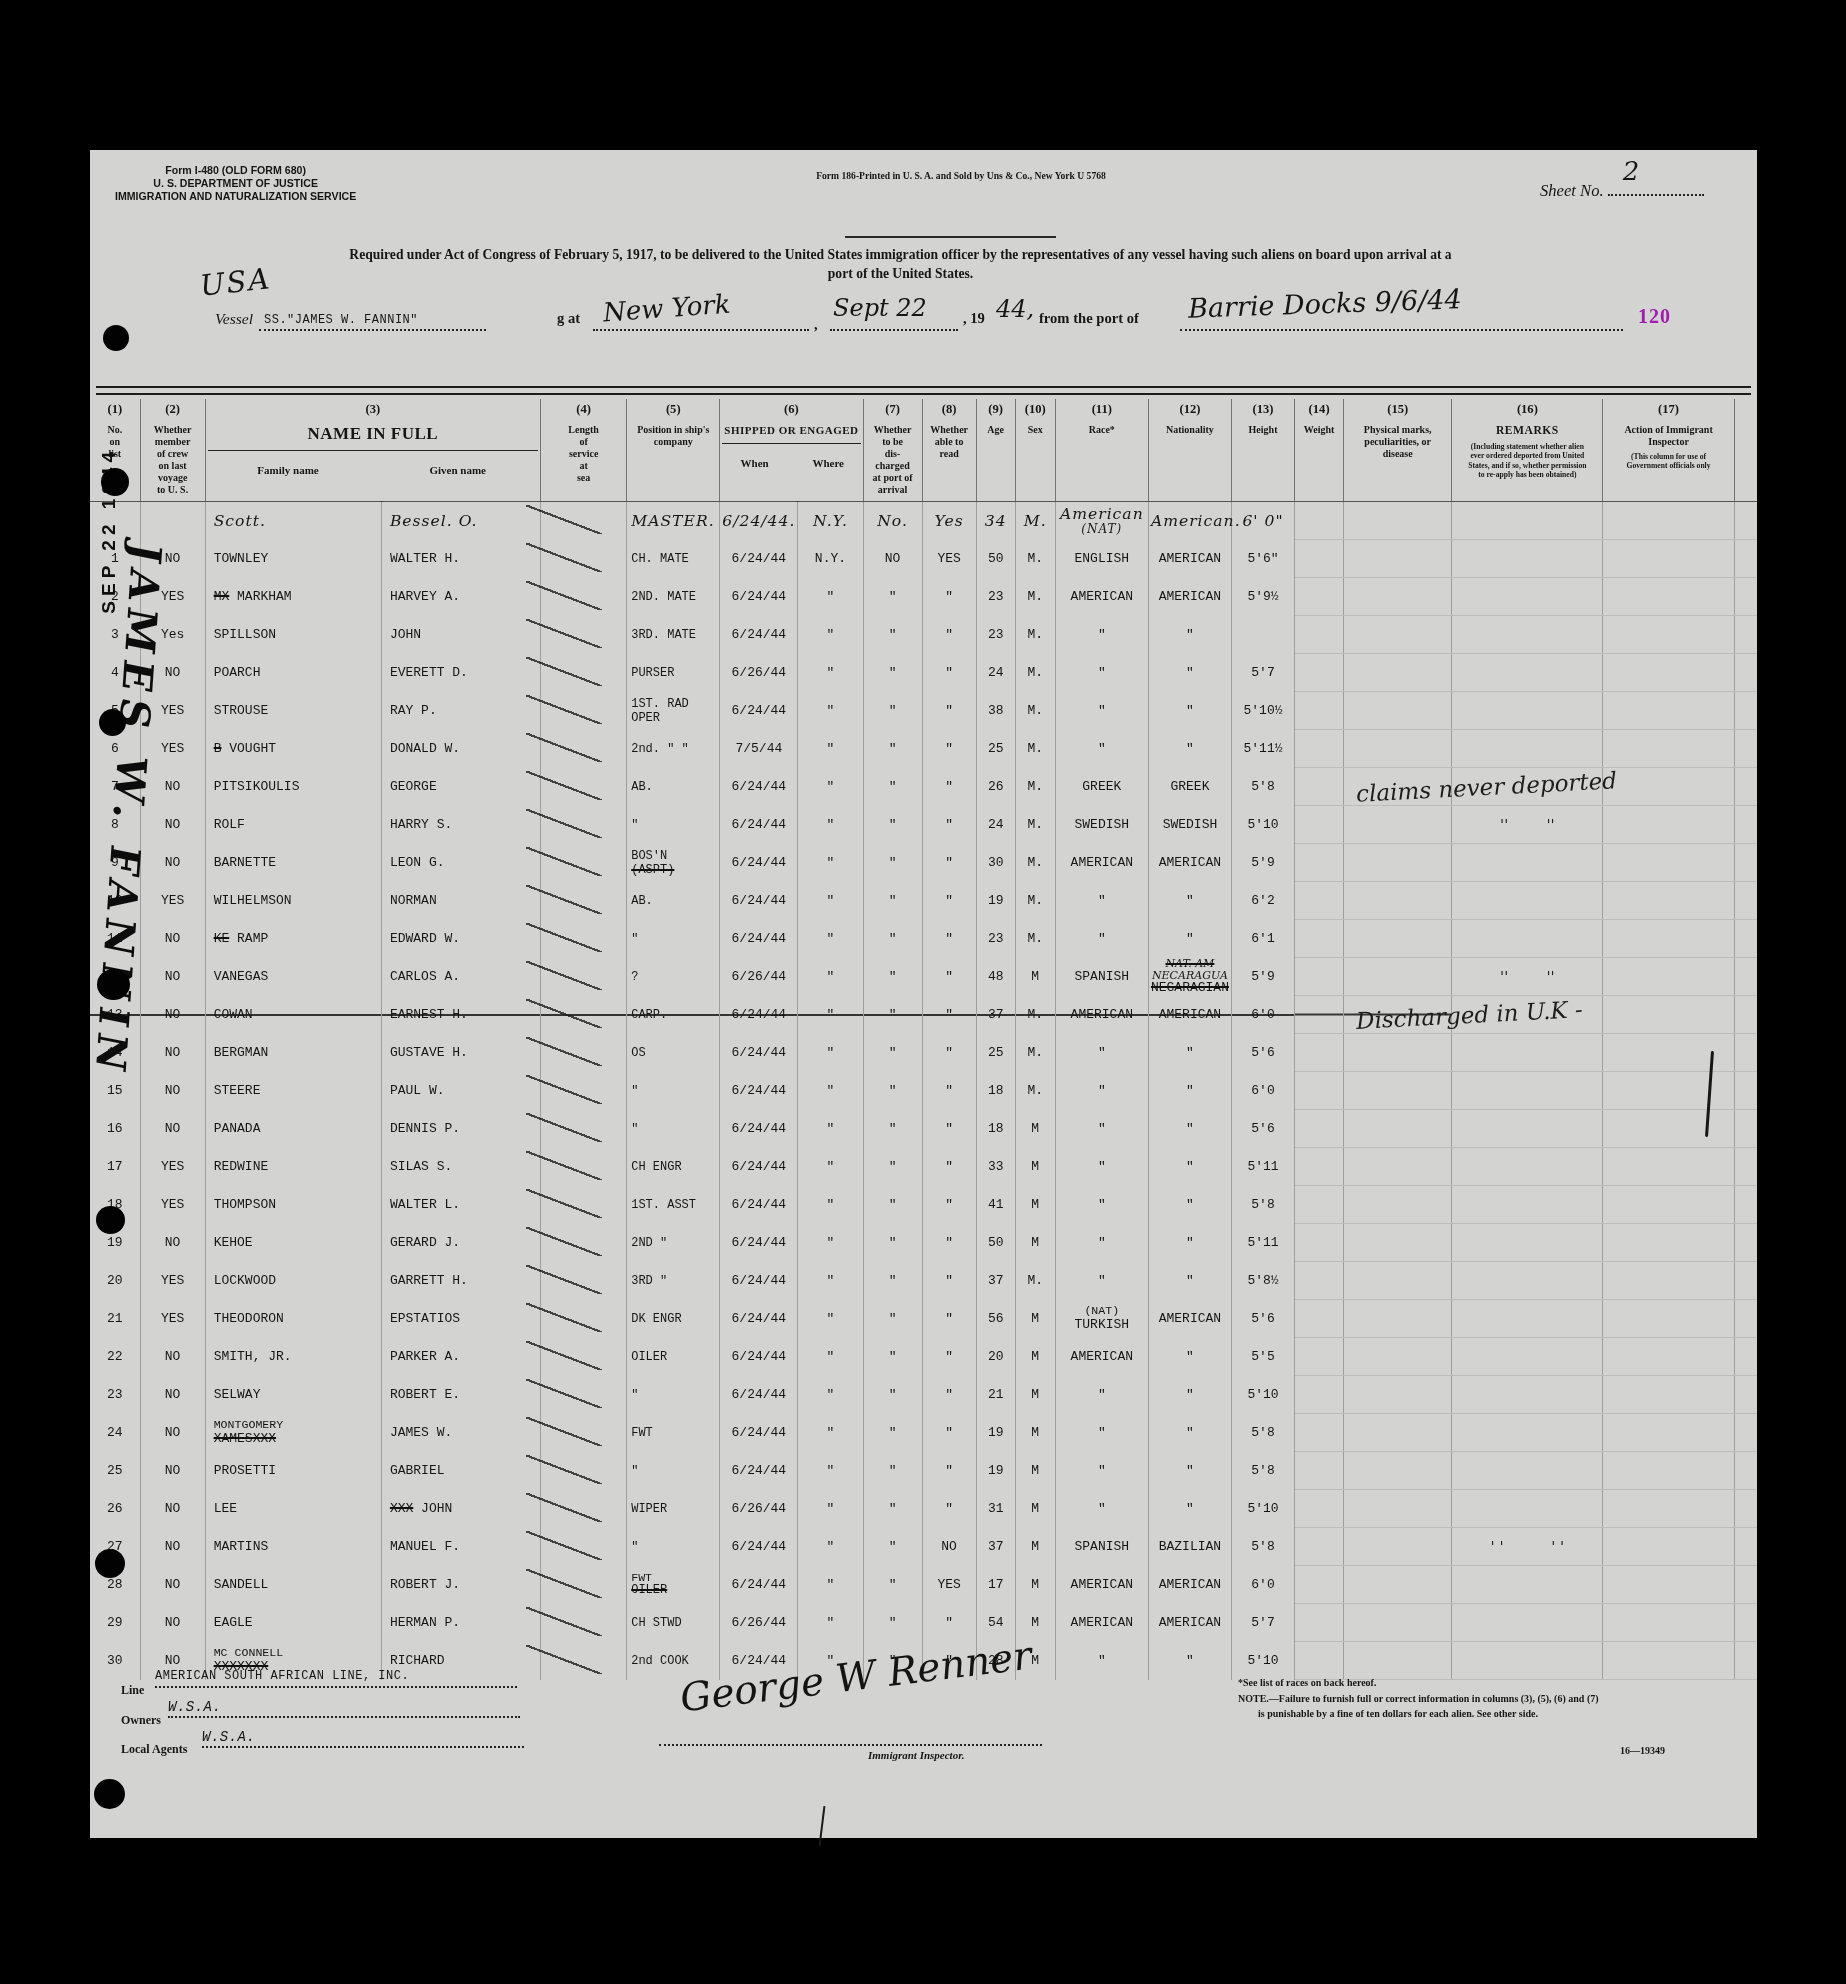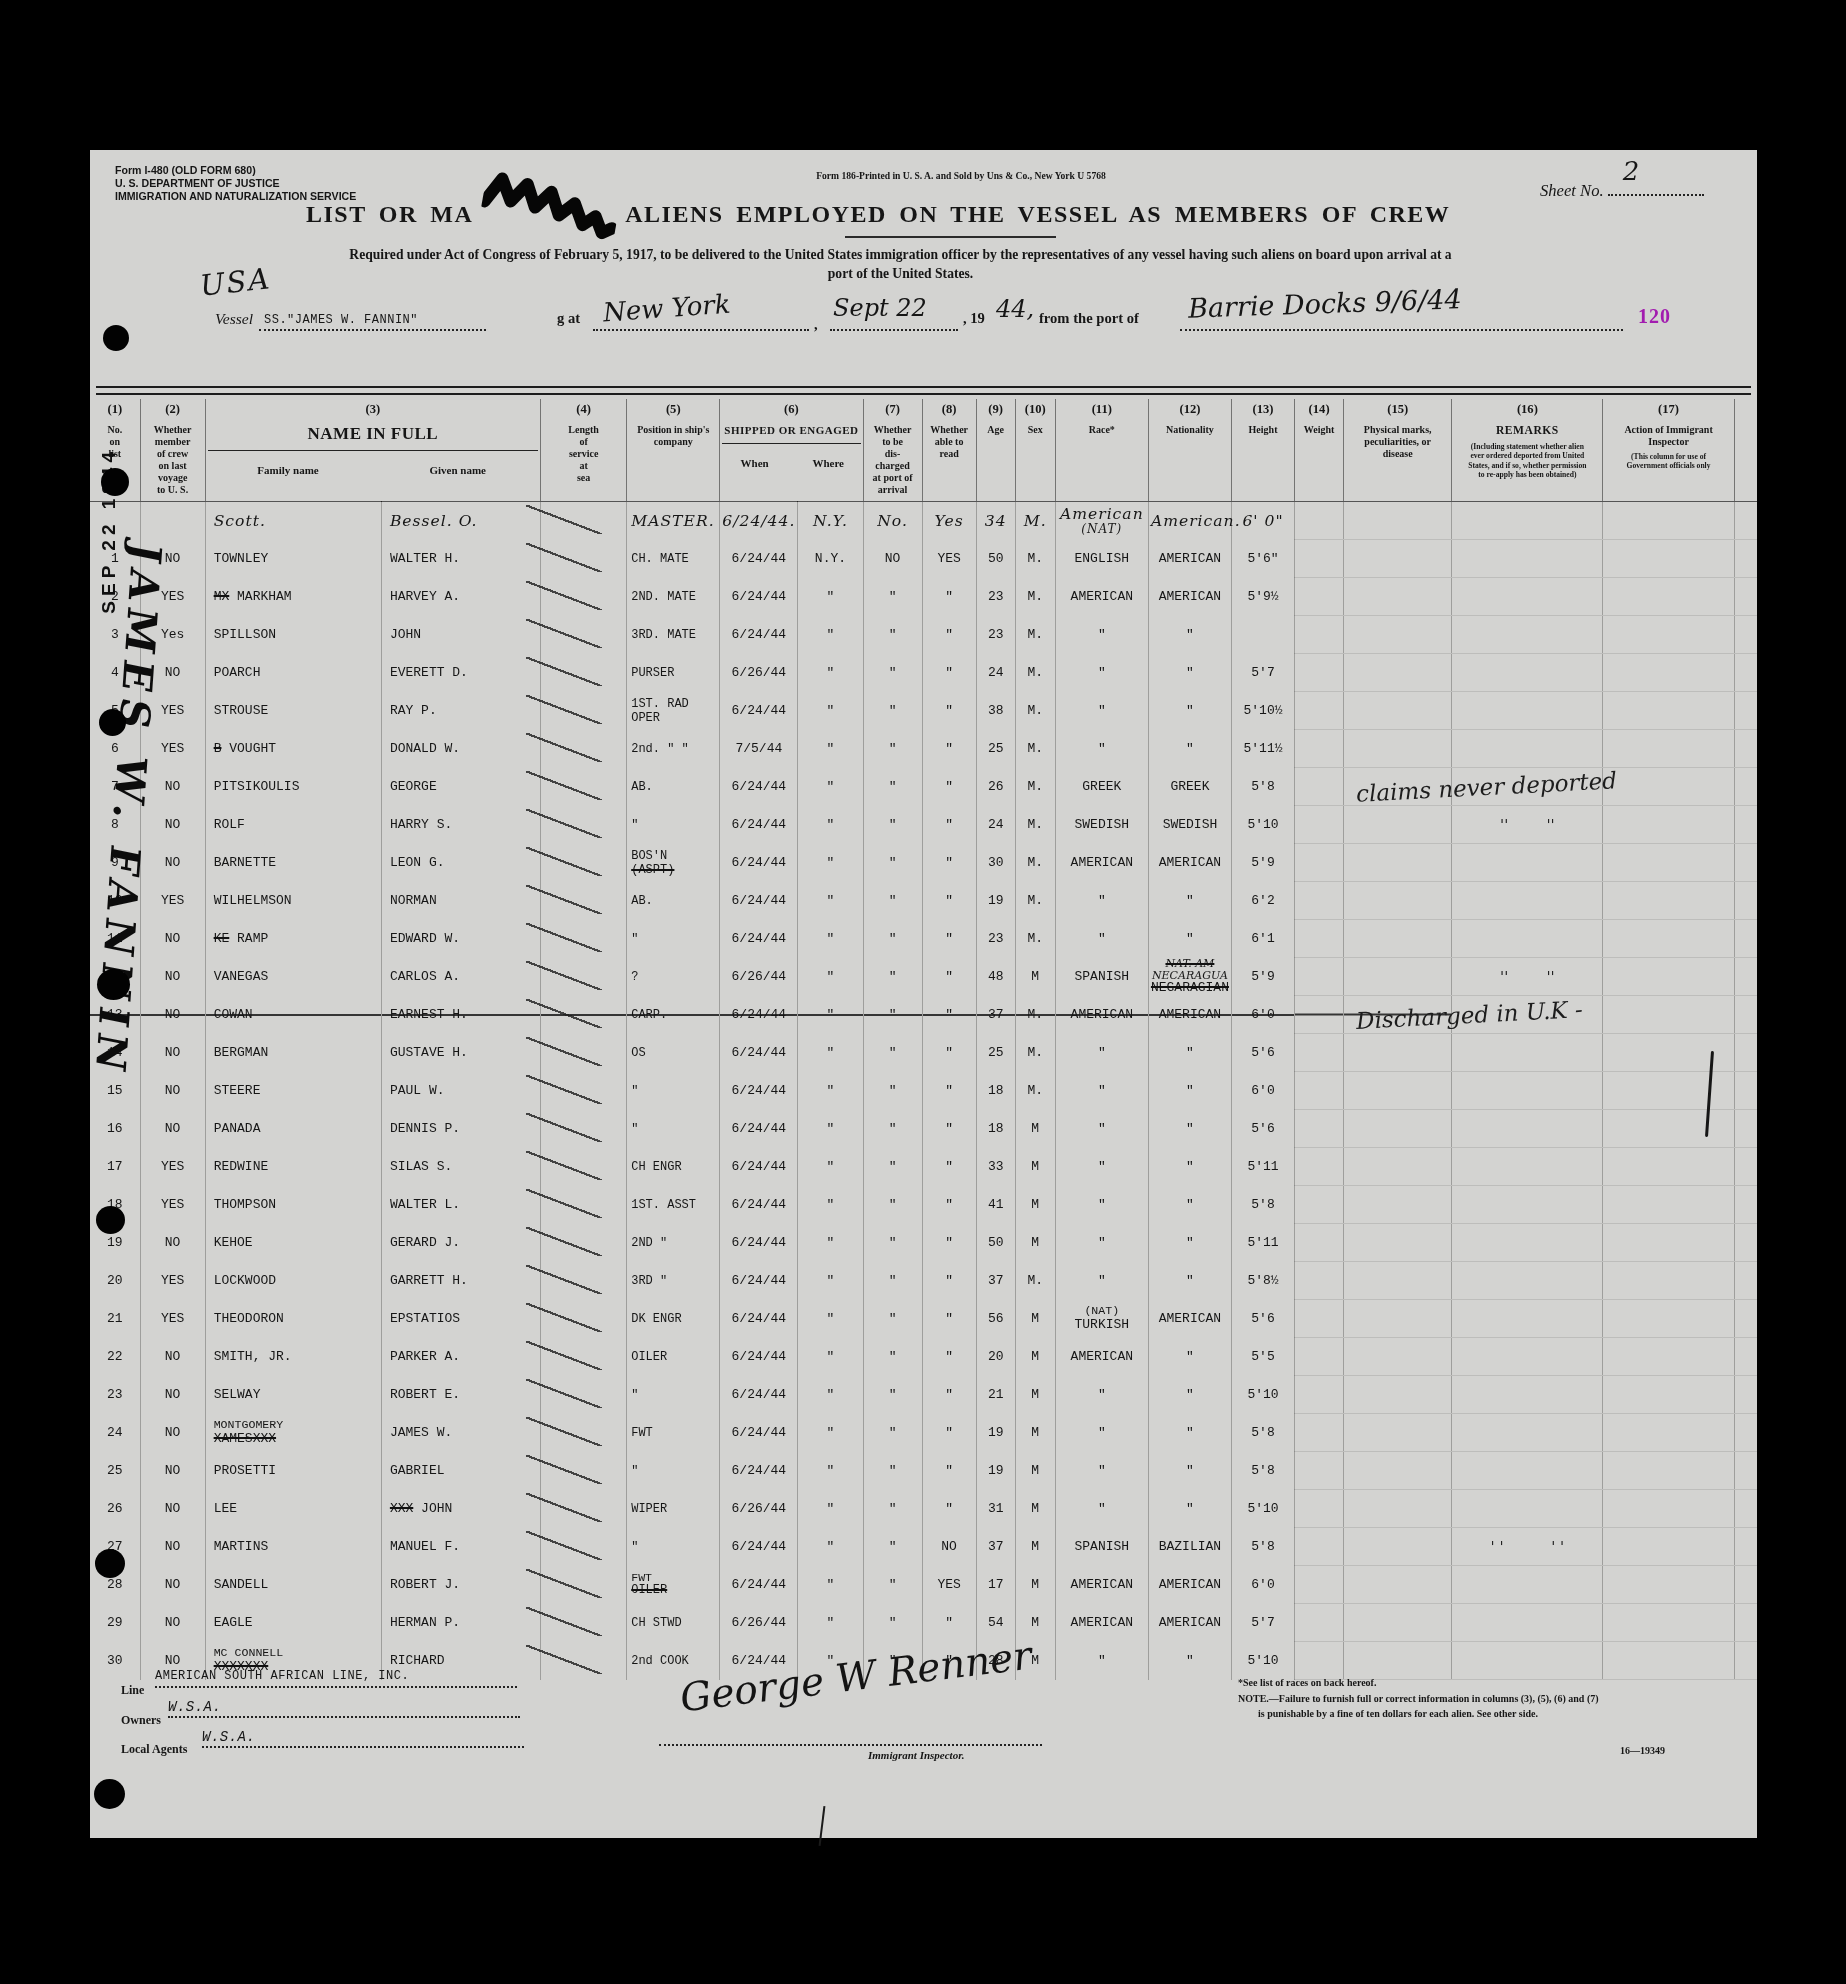--- a/index.html
+++ b/index.html
@@ -1,20 +1,20 @@
 <!DOCTYPE html>
 <html style="font-size:8px"><head>
 <meta charset="utf-8">
 <style>
   html,body{margin:0;padding:0;background:#000;}
   body{width:1846px;height:1985px;position:relative;overflow:hidden;font-family:"Liberation Serif",serif;}
   .sheet{position:absolute;left:90px;top:150px;width:1667px;height:1688px;background:#d3d3d1;color:#161616;}
   .abs{position:absolute;}
   
-  .form-id{left:25px;top:14px;font-weight:bold;font-size:10.6px;line-height:1.25;white-space:pre-line;font-family:"Liberation Sans",sans-serif;}
+  .form-id{left:25px;top:14px;font-weight:bold;font-size:10.6px;line-height:1.25;white-space:pre-line;font-family:"Liberation Sans",sans-serif;text-align:center;}
   .print-note{left:594px;top:20px;width:554px;text-align:center;font-weight:bold;font-size:9.6px;}
   .sheet-no{left:1450px;top:29px;font-style:italic;font-size:16.6px;}
   .sheet-no .dots{display:inline-block;width:96px;border-bottom:2px dotted #222;height:15px;position:relative;}
   .sheet-no .val{position:absolute;left:15px;top:-23px;font-size:26px;font-style:italic;font-family:"DejaVu Serif",serif;}
   .title-row{left:216px;top:44px;height:40px;display:flex;align-items:center;gap:8px;}
   .title-txt{font-weight:bold;font-size:24px;letter-spacing:1.5px;word-spacing:5px;white-space:nowrap;}
   .scribble{width:136px;height:50px;transform:rotate(10deg) translateY(-9px);}
   .title-underline{left:755px;top:86px;width:211px;height:0;border-top:2px solid #2a2a2a;}
   .subtitle{left:30px;top:97px;width:1561px;text-align:center;font-weight:bold;font-size:13.6px;}
   .subtitle2{left:30px;top:116px;width:1561px;text-align:center;font-weight:bold;font-size:13.6px;}
@@ -80,27 +80,20 @@
 
   <div class="abs form-id">Form I-480 (OLD FORM 680)
 U. S. DEPARTMENT OF JUSTICE
 IMMIGRATION AND NATURALIZATION SERVICE</div>
   <div class="abs print-note">Form 186-Printed in U. S. A. and Sold by Uns &amp; Co., New York   U 5768</div>
   <div class="abs sheet-no">
     <span>Sheet No.</span>
     <span class="dots"><span class="val hw">2</span></span>
   </div>
 
-  <div class="abs title-row">
-    <span class="title-txt">LIST OR MA</span>
-    <svg class="scribble" viewBox="0 0 300 110">
-      <path d="M5 72 L35 16 L62 62 L92 18 L117 66 L147 26 L172 74 L202 42 L227 86 L252 62 L272 96 L292 82" fill="none" stroke="#060606" stroke-width="27" stroke-linejoin="round" stroke-linecap="round"></path>
-    </svg>
-    <span class="title-txt">ALIENS EMPLOYED ON THE VESSEL AS MEMBERS OF CREW</span>
-  </div>
   <div class="abs title-underline"></div>
   <div class="abs subtitle">Required under Act of Congress of February 5, 1917, to be delivered to the United States immigration officer by the representatives of any vessel having such aliens on board upon arrival at a</div>
   <div class="abs subtitle2">port of the United States.</div>
   <div class="abs stamp-120">120</div>
 
   <div class="abs hw usa-script">USA</div>
   <div class="abs vessel-label">Vessel</div>
   <div class="abs vfield" style="left:169px;top:159px;width:227px;">
     <span class="vtyped" style="position:absolute;left:5px;top:4px;">SS."JAMES W. FANNIN"</span>
   </div>

